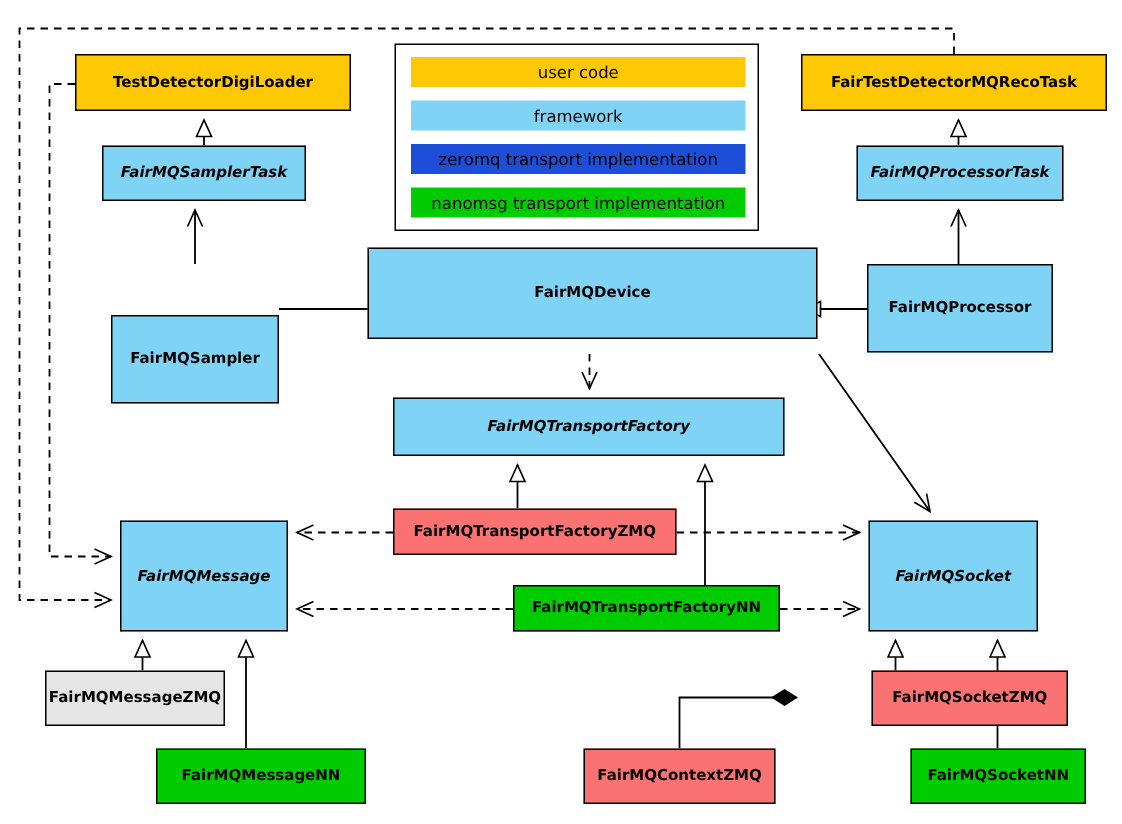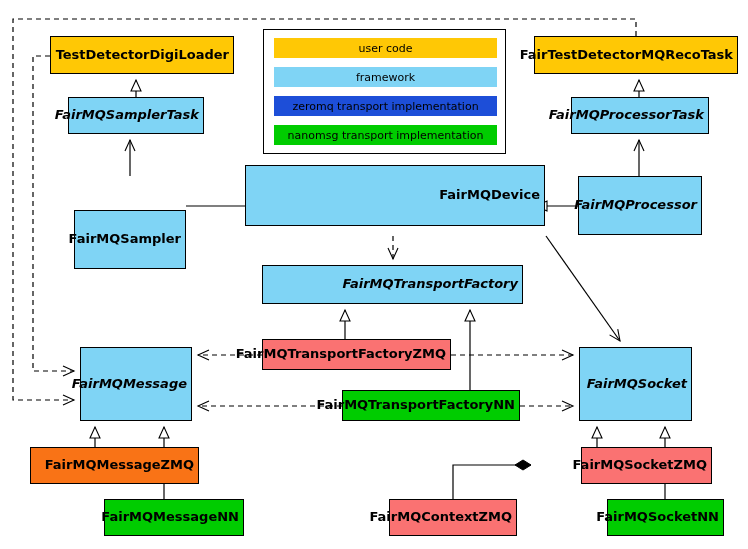--- a/index.html
+++ b/index.html
@@ -5,23 +5,23 @@
   html,body{margin:0;padding:0;background:#ffffff;}
   body{font-family:"DejaVu Sans","Liberation Sans",sans-serif;}
   #canvas{position:relative;width:748px;height:549px;background:#ffffff;overflow:hidden;}
   #edges{position:absolute;left:0;top:0;width:748px;height:549px;}
   .node{
     position:absolute;
     box-sizing:border-box;
     border:1px solid #000000;
     display:flex;
     align-items:center;
-    justify-content:flex-end;
+    justify-content:center;
     text-align:center;
-    font-size:13px;
+    font-size:10px;
     font-weight:bold;
     color:#000000;
     line-height:1.1;
     padding:4px 4px;
   }
   .node.abstract{font-style:italic;}
   .legend-box{
     position:absolute;
     box-sizing:border-box;
     border:1px solid #000000;
@@ -120,21 +120,21 @@
   </div>
 
   <div class="node" style="left:534px;top:36px;width:204px;height:38px;background:#FFC805;">
     <span>FairTestDetectorMQRecoTask</span>
   </div>
 
   <div class="node abstract" style="left:571px;top:97px;width:138px;height:37px;background:#7FD4F5;">
     <span>FairMQProcessorTask</span>
   </div>
 
-  <div class="node" style="left:578px;top:176px;width:124px;height:59px;background:#7FD4F5;font-style:italic;">
+  <div class="node" style="left:578px;top:176px;width:124px;height:59px;background:#7FD4F5;">
     <span>FairMQProcessor</span>
   </div>
 
   <div class="node abstract" style="left:262px;top:265px;width:261px;height:39px;background:#7FD4F5;">
     <span>FairMQTransportFactory</span>
   </div>
 
   <div class="node" style="left:262px;top:339px;width:189px;height:31px;background:#FA7272;">
     <span>FairMQTransportFactoryZMQ</span>
   </div>
@@ -144,21 +144,21 @@
   </div>
 
   <div class="node abstract" style="left:80px;top:347px;width:112px;height:74px;background:#7FD4F5;">
     <span>FairMQMessage</span>
   </div>
 
   <div class="node abstract" style="left:579px;top:347px;width:113px;height:74px;background:#7FD4F5;">
     <span>FairMQSocket</span>
   </div>
 
-  <div class="node" style="left:30px;top:447px;width:169px;height:37px;background:#f97316;">
+  <div class="node" style="left:30px;top:447px;width:120px;height:37px;background:#e5e5e5;">
     <span>FairMQMessageZMQ</span>
   </div>
 
   <div class="node" style="left:104px;top:499px;width:140px;height:37px;background:#00CC00;">
     <span>FairMQMessageNN</span>
   </div>
 
   <div class="node" style="left:550px;top:447px;width:131px;height:37px;background:#FA7272;margin-left:31px;">
     <span>FairMQSocketZMQ</span>
   </div>

